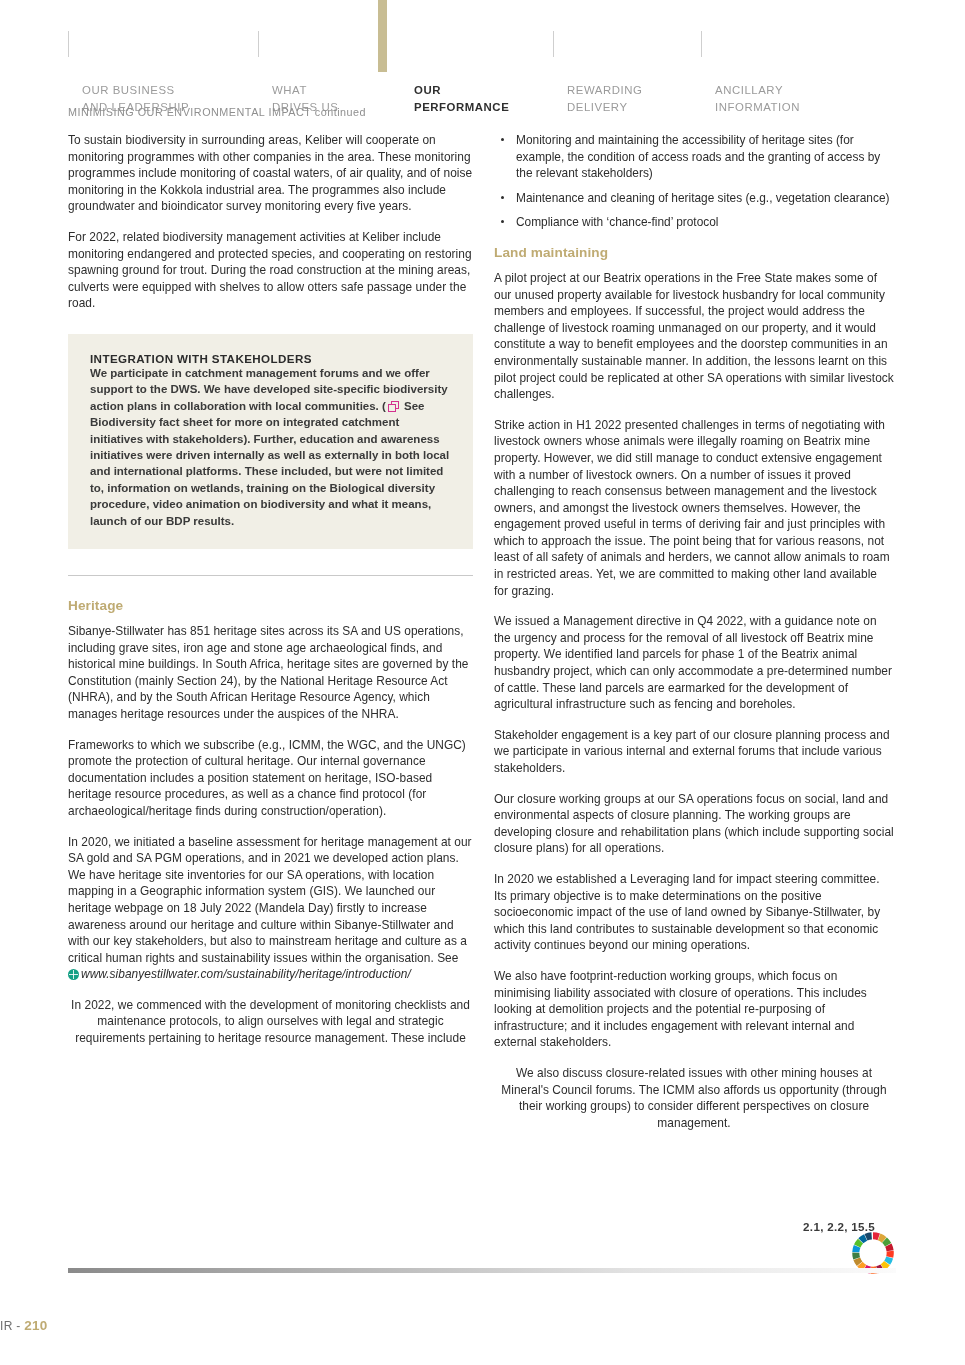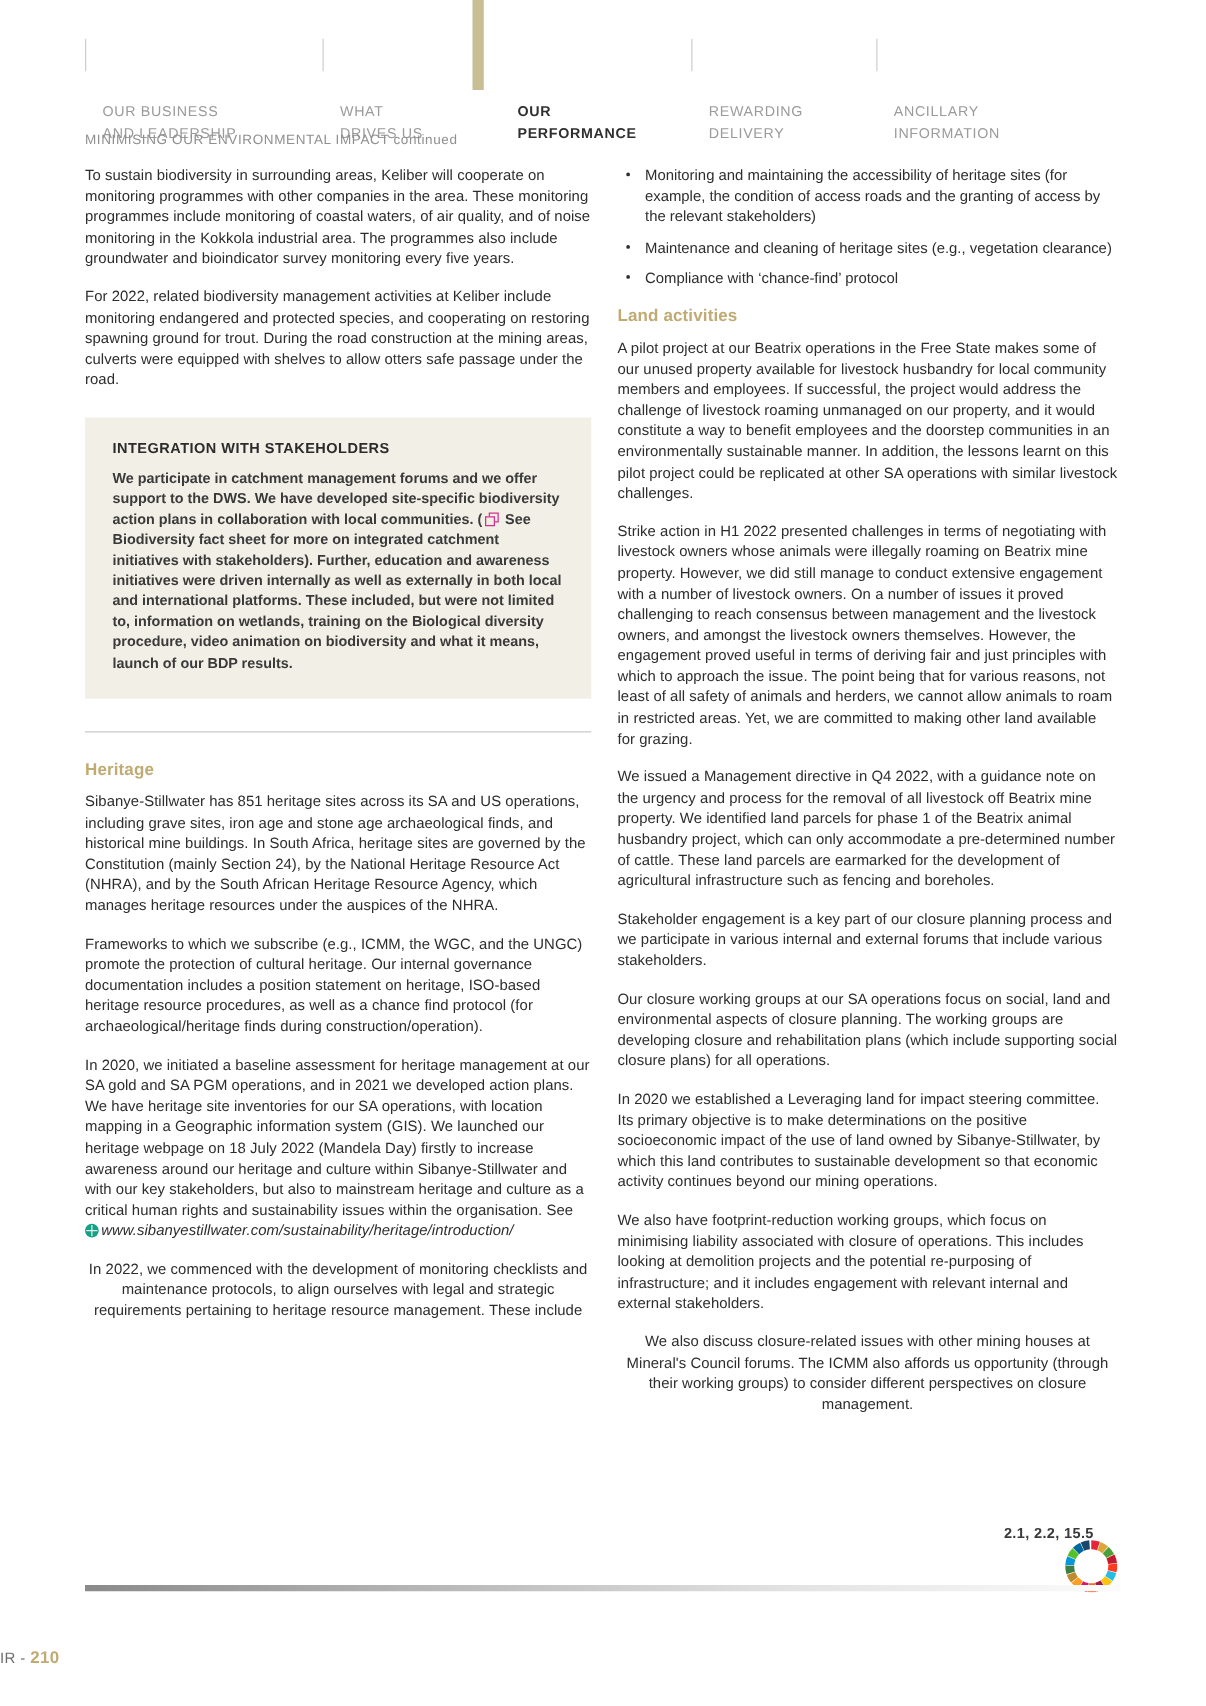--- a/index.html
+++ b/index.html
@@ -77,21 +77,21 @@
 
   
   .callout {
     background: #f1efe6;
     padding: 18px 22px 20px 22px;
     margin-top: 22px;
     width: 405px;
   }
   .callout h4 {
     font-size: 11.6px; font-weight: bold; letter-spacing: 0.4px;
-    color: #2b2b2b; margin-bottom: 10px;
+    color: #2b2b2b; 
   }
   .callout p {
     font-size: 11.5px; line-height: 16.4px; font-weight: bold; color: #3a3a3a;
   }
   .doc-icon {
     display: inline-block; vertical-align: -2px;
     width: 11px; height: 11px; position: relative; margin: 0 2px;
   }
   .doc-icon .b1 {
     position: absolute; left: 3px; top: 0; width: 8px; height: 8px;
@@ -215,21 +215,21 @@
   </div>
 
   <div class="col-right">
 
     <ul class="bullets">
       <li><span class="dot"></span><span>Monitoring and maintaining the accessibility of heritage sites (for example, the condition of access roads and the granting of access by the relevant stakeholders)</span></li>
       <li><span class="dot"></span><span>Maintenance and cleaning of heritage sites (e.g., vegetation clearance)</span></li>
       <li><span class="dot"></span><span>Compliance with ‘chance-find’ protocol</span></li>
     </ul>
 
-    <h3 class="sub rt">Land activities</h3>
+    <h3 class="sub rt">Land maintaining</h3>
 
     <p class="body">A pilot project at our Beatrix operations in the Free State makes some of our unused property available for livestock husbandry for local community members and employees. If successful, the project would address the challenge of livestock roaming unmanaged on our property, and it would constitute a way to benefit employees and the doorstep communities in an environmentally sustainable manner. In addition, the lessons learnt on this pilot project could be replicated at other SA operations with similar livestock challenges.</p>
     <p class="body">Strike action in H1 2022 presented challenges in terms of negotiating with livestock owners whose animals were illegally roaming on Beatrix mine property. However, we did still manage to conduct extensive engagement with a number of livestock owners. On a number of issues it proved challenging to reach consensus between management and the livestock owners, and amongst the livestock owners themselves. However, the engagement proved useful in terms of deriving fair and just principles with which to approach the issue. The point being that for various reasons, not least of all safety of animals and herders, we cannot allow animals to roam in restricted areas. Yet, we are committed to making other land available for grazing.</p>
     <p class="body">We issued a Management directive in Q4 2022, with a guidance note on the urgency and process for the removal of all livestock off Beatrix mine property. We identified land parcels for phase 1 of the Beatrix animal husbandry project, which can only accommodate a pre-determined number of cattle. These land parcels are earmarked for the development of agricultural infrastructure such as fencing and boreholes.</p>
     <p class="body">Stakeholder engagement is a key part of our closure planning process and we participate in various internal and external forums that include various stakeholders.</p>
     <p class="body">Our closure working groups at our SA operations focus on social, land and environmental aspects of closure planning. The working groups are developing closure and rehabilitation plans (which include supporting social closure plans) for all operations.</p>
     <p class="body">In 2020 we established a Leveraging land for impact steering committee. Its primary objective is to make determinations on the positive socioeconomic impact of the use of land owned by Sibanye-Stillwater, by which this land contributes to sustainable development so that economic activity continues beyond our mining operations.</p>
     <p class="body">We also have footprint-reduction working groups, which focus on minimising liability associated with closure of operations. This includes looking at demolition projects and the potential re-purposing of infrastructure; and it includes engagement with relevant internal and external stakeholders.</p>
     <p class="body">We also discuss closure-related issues with other mining houses at Mineral's Council forums. The ICMM also affords us opportunity (through their working groups) to consider different perspectives on closure management.</p>
   </div>

